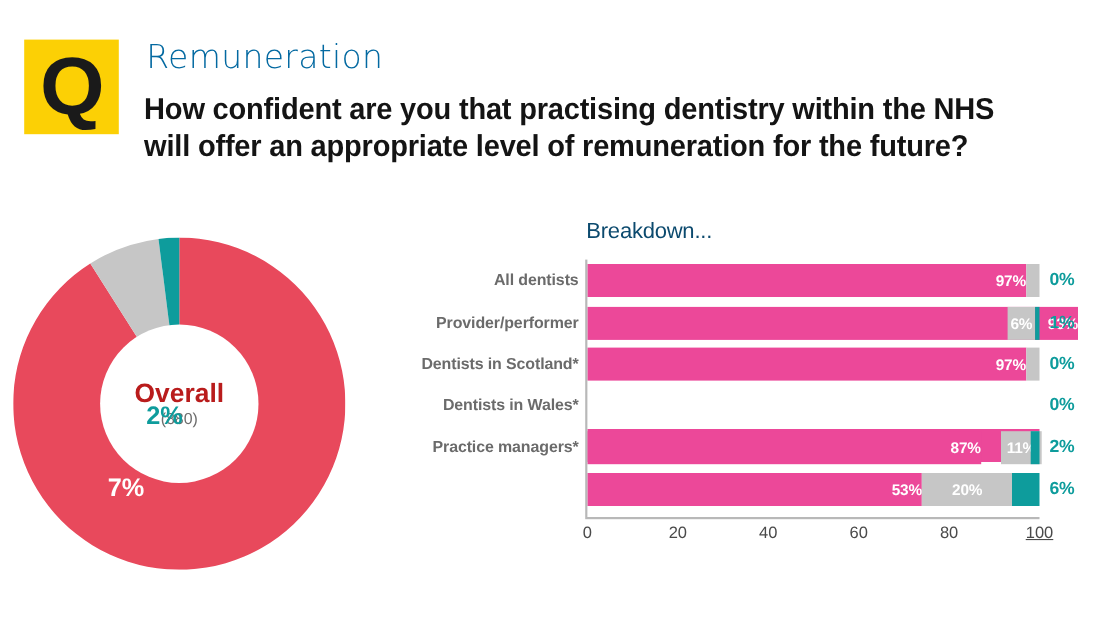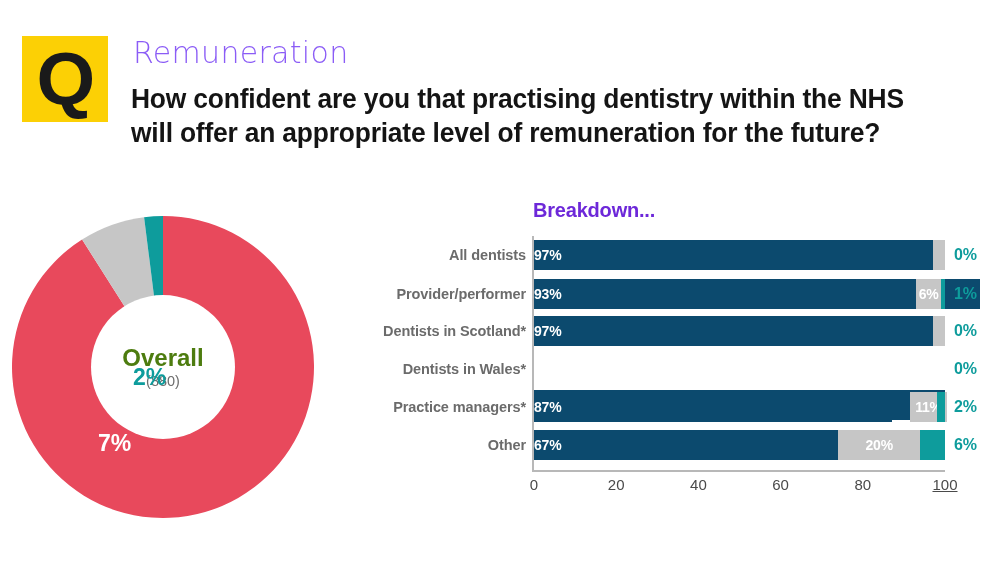--- a/index.html
+++ b/index.html
@@ -20,69 +20,69 @@
   }
   #q-letter {
     font-family:"Liberation Sans", sans-serif;
     font-weight:bold; font-size:74px; line-height:68px;
     color:#1a1a1a; letter-spacing:-1px;
     transform:scaleX(1.02);
   }
   #cat-label {
     position:absolute; left:133px; top:36px;
     font-size:30px; line-height:34px;
-    font-weight:300; color:#8b5cf6;
+    font-weight:300; color:#0369a1;
     letter-spacing:0.3px;
     font-family:"DejaVu Sans", sans-serif;
   }
   #question {
     position:absolute; left:131px; top:82px; width:830px;
     font-size:27.5px; line-height:34px;
     font-weight:bold; color:#141414;
     letter-spacing:-0.2px;
     transform:scaleX(0.96); transform-origin:left top;
   }
 
   
   #donut-wrap { position:absolute; left:0px; top:180px; width:340px; height:360px; }
   #donut-svg { position:absolute; left:12px; top:36px; }
   #donut-center {
     position:absolute; left:12px; top:36px; width:302px; height:302px;
     display:flex; flex-direction:column; align-items:center; justify-content:center;
     pointer-events:none;
   }
   #donut-center-title {
-    font-size:24px; font-weight:bold; color:#4d7c0f; line-height:26px;
+    font-size:24px; font-weight:bold; color:#b91c1c; line-height:26px;
   }
   #donut-center-sub {
     font-size:14.5px; color:#6d6d6d; line-height:18px; margin-top:1px;
   }
   .donut-lbl { position:absolute; font-weight:bold; }
   #lbl-teal  { left:133px; top:184px; font-size:23px; color:#0E9C9C; }
   #lbl-gray  { left:98px;  top:250px; font-size:23px; color:#ffffff; }
 
   
   #break-title {
     position:absolute; left:533px; top:199px;
-    font-size:20px; font-weight:bold; color:#6d28d9; letter-spacing:-0.2px;
+    font-size:20px; font-weight:normal; color:#0c4a6e; letter-spacing:-0.2px;
   }
   #chart { position:absolute; left:380px; top:236px; width:600px; height:270px; }
 
   .row { position:absolute; left:0; width:600px; height:38px; }
   .row-label {
     position:absolute; left:0; top:0; width:146px; height:38px;
     display:flex; align-items:center; justify-content:flex-end;
     font-size:14.5px; font-weight:bold; color:#6b6b6b;
     letter-spacing:-0.1px; white-space:nowrap;
   }
   .bar-area {
     position:absolute; left:154px; top:4px; height:30px; width:411px;
   }
   .seg { position:absolute; top:0; height:30px; display:flex; align-items:center; }
-  .seg-red   { background:#0c4a6e; left:0; justify-content:flex-start; }
+  .seg-red   { background:#ec4899; left:0; justify-content:flex-end; }
   .seg-gray  { background:#C6C6C6; justify-content:center; }
   .seg-teal  { background:#0E9C9C; justify-content:center; }
   .seg-val {
     font-size:14px; font-weight:bold; color:#ffffff; white-space:nowrap;
     letter-spacing:-0.2px;
   }
   .right-val {
     position:absolute; left:574px; top:0; height:38px;
     display:flex; align-items:center;
     font-size:16px; font-weight:bold; color:#0E9C9C; letter-spacing:-0.2px;
@@ -186,24 +186,23 @@
               <span class="seg-val">87%</span>
             </div>
             <div class="seg seg-gray" style="left: 376px; width: 37px;">
               <span class="seg-val">11%</span>
             </div>
             <div class="seg seg-teal" style="left: 402.78px; width: 8.22px;"></div>
           </div>
           <div class="right-val">2%</div>
         </div>
         <div class="row" style="top: 190px;">
-          <div class="row-label">Other</div>
           <div class="bar-area">
             <div class="seg seg-red" style="left: 0px; width: 304.14px;">
-              <span class="seg-val">67%</span>
+              <span class="seg-val">53%</span>
             </div>
             <div class="seg seg-gray" style="left: 304.14px; width: 82.2px;">
               <span class="seg-val">20%</span>
             </div>
             <div class="seg seg-teal" style="left: 386.34px; width: 24.66px;"></div>
           </div>
           <div class="right-val">6%</div>
         </div>
       </div>
     <div id="axis-v"></div>

